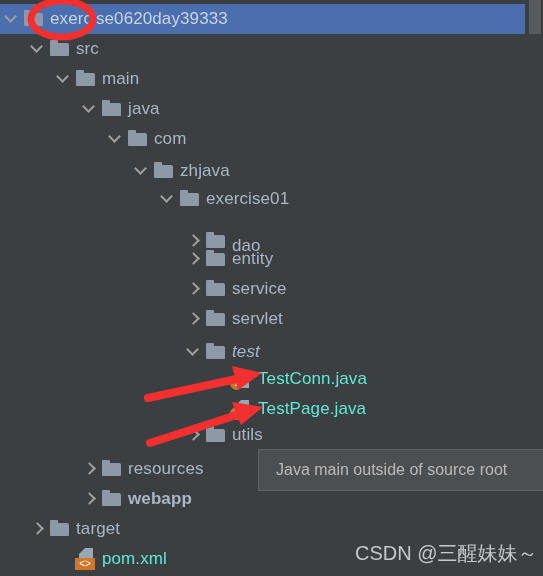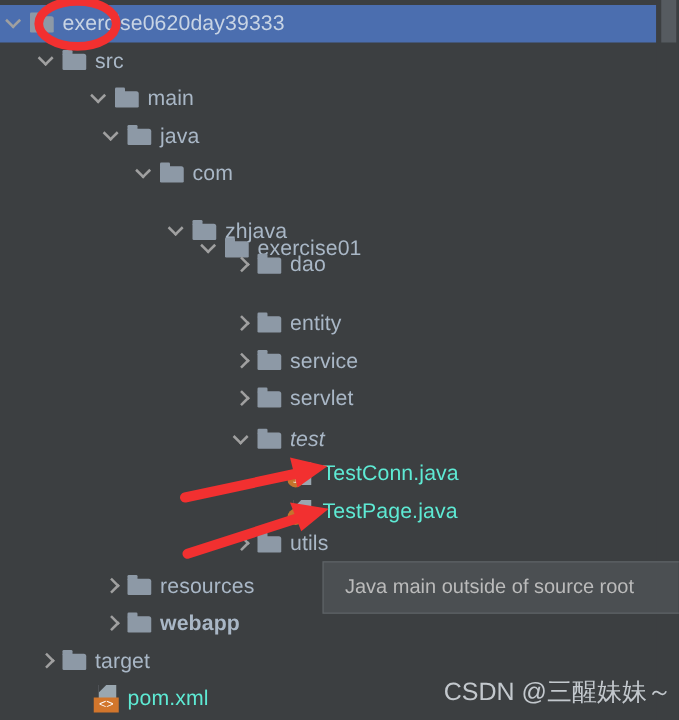--- a/index.html
+++ b/index.html
@@ -227,21 +227,21 @@
       </div>
       <div class="row" style="top: 34px;">
         <div style="flex: 0 0 28px;"></div>
         <div class="chev down"></div>
         <div class="ficon">
           <div class="ftab"></div>
           <div class="fbody"></div>
         </div>
         <span class="label">src</span>
       </div>
-      <div class="row" style="top: 64px; padding-left: 16px;">
+      <div class="row" style="top: 64px;">
         <div style="flex: 0 0 54px;"></div>
         <div class="chev down"></div>
         <div class="ficon">
           <div class="ftab"></div>
           <div class="fbody"></div>
         </div>
         <span class="label">main</span>
       </div>
       <div class="row" style="top: 94px;">
         <div style="flex: 0 0 80px;"></div>
@@ -254,39 +254,39 @@
       </div>
       <div class="row" style="top: 124px;">
         <div style="flex: 0 0 106px;"></div>
         <div class="chev down"></div>
         <div class="ficon">
           <div class="ftab"></div>
           <div class="fbody"></div>
         </div>
         <span class="label">com</span>
       </div>
-      <div class="row" style="top: 170px;">
+      <div class="row" style="top: 156px;">
         <div style="flex: 0 0 132px;"></div>
         <div class="chev down"></div>
         <div class="ficon">
           <div class="ftab"></div>
           <div class="fbody"></div>
         </div>
         <span class="label">zhjava</span>
       </div>
       <div class="row" style="top: 184px;">
         <div style="flex: 0 0 158px;"></div>
         <div class="chev down"></div>
         <div class="ficon">
           <div class="ftab"></div>
           <div class="fbody"></div>
         </div>
         <span class="label">exercise01</span>
       </div>
-      <div class="row" style="top: 197px;">
+      <div class="row" style="top: 226px; align-items: flex-end;">
         <div style="flex: 0 0 184px;"></div>
         <div class="chev right"></div>
         <div class="ficon">
           <div class="ftab"></div>
           <div class="fbody"></div>
         </div>
         <span class="label">dao</span>
       </div>
       <div class="row" style="top: 244px;">
         <div style="flex: 0 0 184px;"></div>

